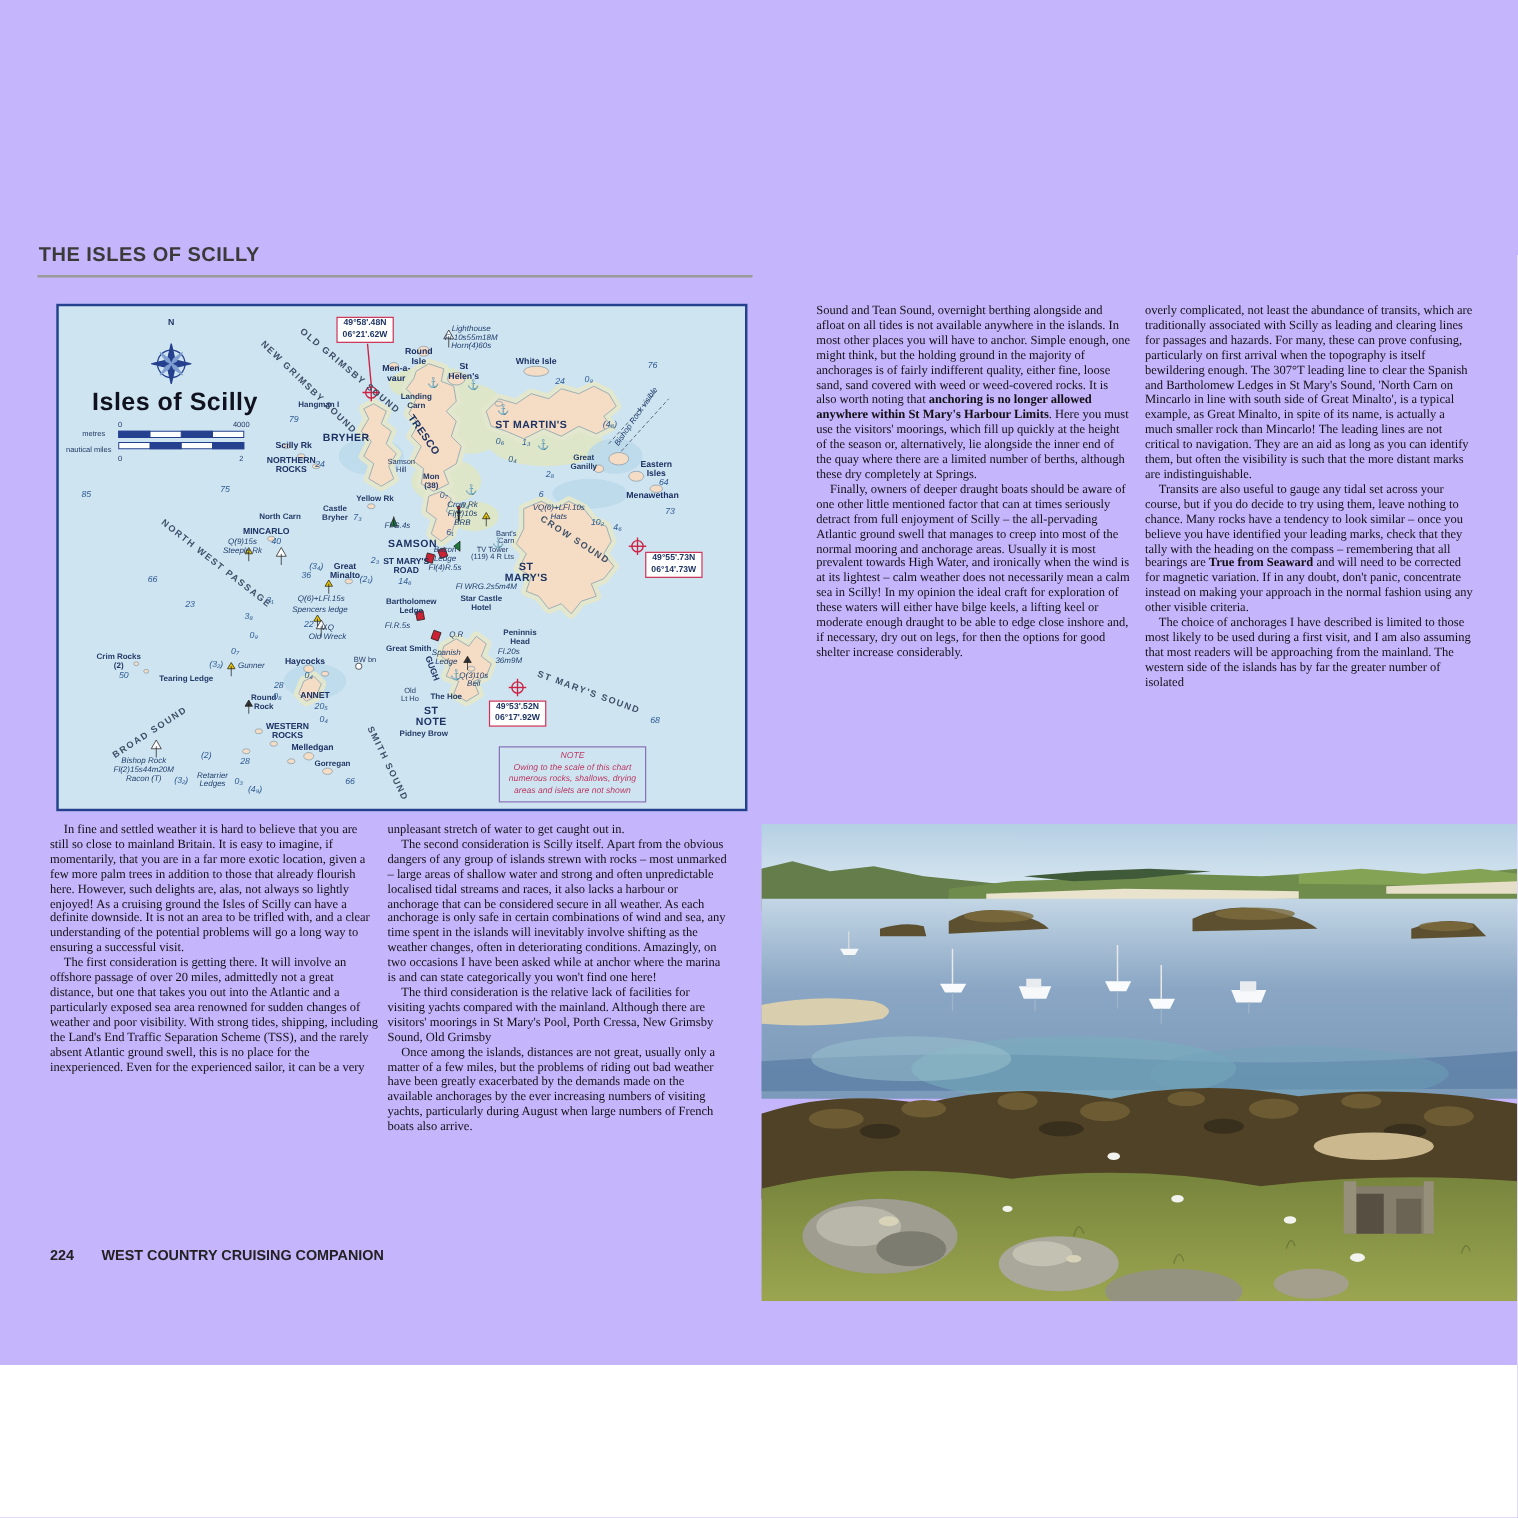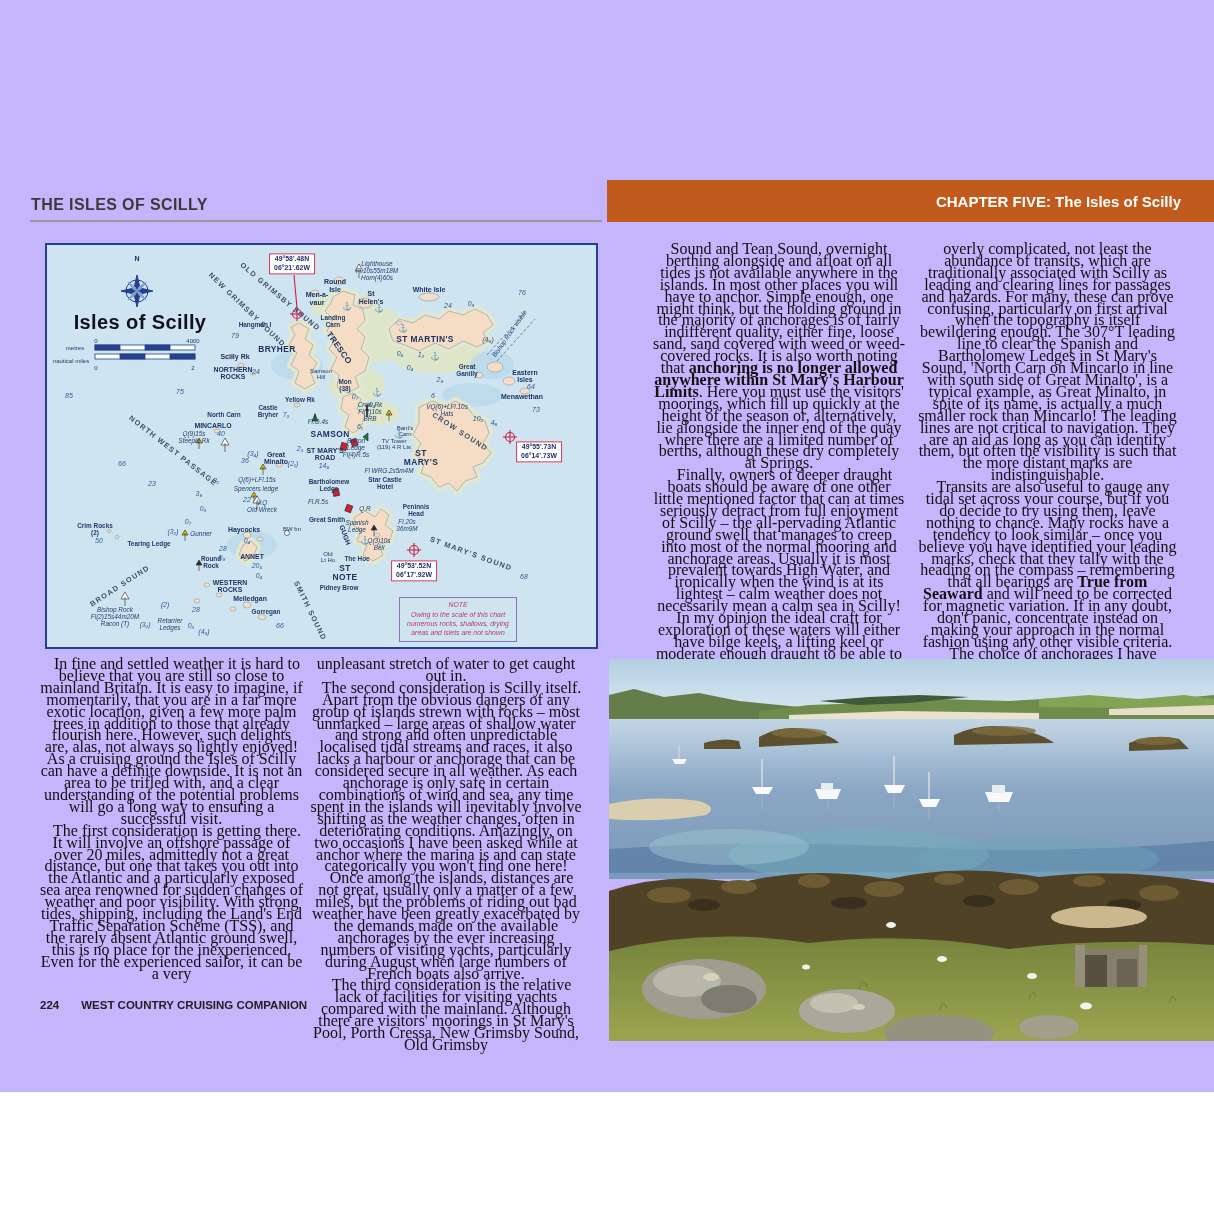--- a/index.html
+++ b/index.html
@@ -7,21 +7,21 @@
         font-family:"Liberation Serif",serif;color:#1a1a1a;}
   
   .lhead{position:absolute;left:31px;top:196px;font-family:"Liberation Sans",sans-serif;
          font-weight:bold;font-size:16px;letter-spacing:.4px;color:#3a3a38;}
   .lrule{position:absolute;left:30px;top:220px;width:572px;height:2px;background:#9a9a98;}
   .banner{position:absolute;left:607px;top:180px;width:607px;height:42px;background:#c05a1d;
           display:flex;align-items:center;justify-content:flex-end;}
   .banner span{font-family:"Liberation Sans",sans-serif;font-weight:bold;font-size:15px;
           color:#fff;padding-right:33px;}
   
-  .col{position:absolute;font-size:16px;line-height:11.9px;text-align:center;color:#111;}
+  .col{position:absolute;font-size:10px;line-height:11.9px;text-align:left;color:#111;}
   .col p{margin:0;}
   .col p.ind{text-indent:11px;}
   .col b{font-weight:bold;}
   .footer{position:absolute;left:40px;top:999px;font-family:"Liberation Sans",sans-serif;
           font-weight:bold;font-size:11.5px;color:#222;}
   .footer .bt{margin-left:22px;}
   .caption{position:absolute;left:652px;top:644px;width:560px;font-family:"Liberation Sans",sans-serif;
           font-weight:bold;font-size:10.5px;color:#111;}
   
   #map{position:absolute;left:45px;top:243px;width:549px;height:402px;background:#cfe4f1;
@@ -49,23 +49,20 @@
   #photo{position:absolute;left:609px;top:659px;width:605px;height:382px;overflow:hidden;}
 </style>
 </head>
 <body>
 
 <div id="page">
 
   <div class="lhead">THE ISLES OF SCILLY</div>
   <div class="lrule"></div>
 
-  <div class="banner">
-    <span>CHAPTER FIVE: The Isles of Scilly</span>
-  </div>
 
   <div id="map">
     <svg id="mapsvg" width="549" height="402" viewBox="0 0 549 402">
 
       <g fill="#dde6c9" stroke="none">
         <ellipse cx="330" cy="90" rx="30" ry="28"></ellipse>
           <ellipse cx="390" cy="110" rx="46" ry="18"></ellipse>
         <ellipse cx="310" cy="140" rx="28" ry="18"></ellipse>
           <ellipse cx="332" cy="168" rx="20" ry="12"></ellipse>
         <ellipse cx="298" cy="62" rx="34" ry="14"></ellipse>
@@ -643,22 +640,22 @@
     </div>
   </div>
 
   <div class="col" style="left:40px;top:658px;width:263px;">
       <p class="ind"><span>In fine and settled weather it is hard to believe that you are still so close to mainland Britain. It is easy to imagine, if momentarily, that you are in a far more exotic location, given a few more palm trees in addition to those that already flourish here. However, such delights are, alas, not always so lightly enjoyed! As a cruising ground the Isles of Scilly can have a definite downside. It is not an area to be trifled with, and a clear understanding of the potential problems will go a long way to ensuring a successful visit.</span></p>
       <p class="ind"><span>The first consideration is getting there. It will involve an offshore passage of over 20 miles, admittedly not a great distance, but one that takes you out into the Atlantic and a particularly exposed sea area renowned for sudden changes of weather and poor visibility. With strong tides, shipping, including the Land's End Traffic Separation Scheme (TSS), and the rarely absent Atlantic ground swell, this is no place for the inexperienced. Even for the experienced sailor, it can be a very</span></p>
     </div>
   <div class="col" style="left:310px;top:658px;width:272px;">
       <p><span>unpleasant stretch of water to get caught out in.</span></p>
       <p class="ind"><span>The second consideration is Scilly itself. Apart from the obvious dangers of any group of islands strewn with rocks – most unmarked – large areas of shallow water and strong and often unpredictable localised tidal streams and races, it also lacks a harbour or anchorage that can be considered secure in all weather. As each anchorage is only safe in certain combinations of wind and sea, any time spent in the islands will inevitably involve shifting as the weather changes, often in deteriorating conditions. Amazingly, on two occasions I have been asked while at anchor where the marina is and can state categorically you won't find one here!</span></p>
+      <p class="ind"><span>The third consideration is the relative lack of facilities for visiting yachts compared with the mainland. Although there are visitors' moorings in St Mary's Pool, Porth Cressa, New Grimsby Sound, Old Grimsby</span></p>
       <p class="ind"><span>Once among the islands, distances are not great, usually only a matter of a few miles, but the problems of riding out bad weather have been greatly exacerbated by the demands made on the available anchorages by the ever increasing numbers of visiting yachts, particularly during August when large numbers of French boats also arrive.</span></p>
-      <p class="ind"><span>The third consideration is the relative lack of facilities for visiting yachts compared with the mainland. Although there are visitors' moorings in St Mary's Pool, Porth Cressa, New Grimsby Sound, Old Grimsby</span></p>
     </div>
   <div class="col" style="left:653px;top:243px;width:252px;">
       <p><span>Sound and Tean Sound, overnight berthing alongside and afloat on all tides is not available anywhere in the islands. In most other places you will have to anchor. Simple enough, one might think, but the holding ground in the majority of anchorages is of fairly indifferent quality, either fine, loose sand, sand covered with weed or weed-covered rocks. It is also worth noting that </span><b>anchoring is no longer allowed anywhere within St Mary's Harbour Limits</b><span>. Here you must use the visitors' moorings, which fill up quickly at the height of the season or, alternatively, lie alongside the inner end of the quay where there are a limited number of berths, although these dry completely at Springs.</span></p>
       <p class="ind"><span>Finally, owners of deeper draught boats should be aware of one other little mentioned factor that can at times seriously detract from full enjoyment of Scilly – the all-pervading Atlantic ground swell that manages to creep into most of the normal mooring and anchorage areas. Usually it is most prevalent towards High Water, and ironically when the wind is at its lightest – calm weather does not necessarily mean a calm sea in Scilly! In my opinion the ideal craft for exploration of these waters will either have bilge keels, a lifting keel or moderate enough draught to be able to edge close inshore and, if necessary, dry out on legs, for then the options for good shelter increase considerably.</span></p>
     </div>
   <div class="col" style="left:916px;top:243px;width:263px;">
       <p><span>overly complicated, not least the abundance of transits, which are traditionally associated with Scilly as leading and clearing lines for passages and hazards. For many, these can prove confusing, particularly on first arrival when the topography is itself bewildering enough. The 307°T leading line to clear the Spanish and Bartholomew Ledges in St Mary's Sound, 'North Carn on Mincarlo in line with south side of Great Minalto', is a typical example, as Great Minalto, in spite of its name, is actually a much smaller rock than Mincarlo! The leading lines are not critical to navigation. They are an aid as long as you can identify them, but often the visibility is such that the more distant marks are indistinguishable.</span></p>
       <p class="ind"><span>Transits are also useful to gauge any tidal set across your course, but if you do decide to try using them, leave nothing to chance. Many rocks have a tendency to look similar – once you believe you have identified your leading marks, check that they tally with the heading on the compass – remembering that all bearings are </span><b>True from Seaward</b><span> and will need to be corrected for magnetic variation. If in any doubt, don't panic, concentrate instead on making your approach in the normal fashion using any other visible criteria.</span></p>
       <p class="ind"><span>The choice of anchorages I have described is limited to those most likely to be used during a first visit, and I am also assuming that most readers will be approaching from the mainland. The western side of the islands has by far the greater number of isolated</span></p>
     </div>

